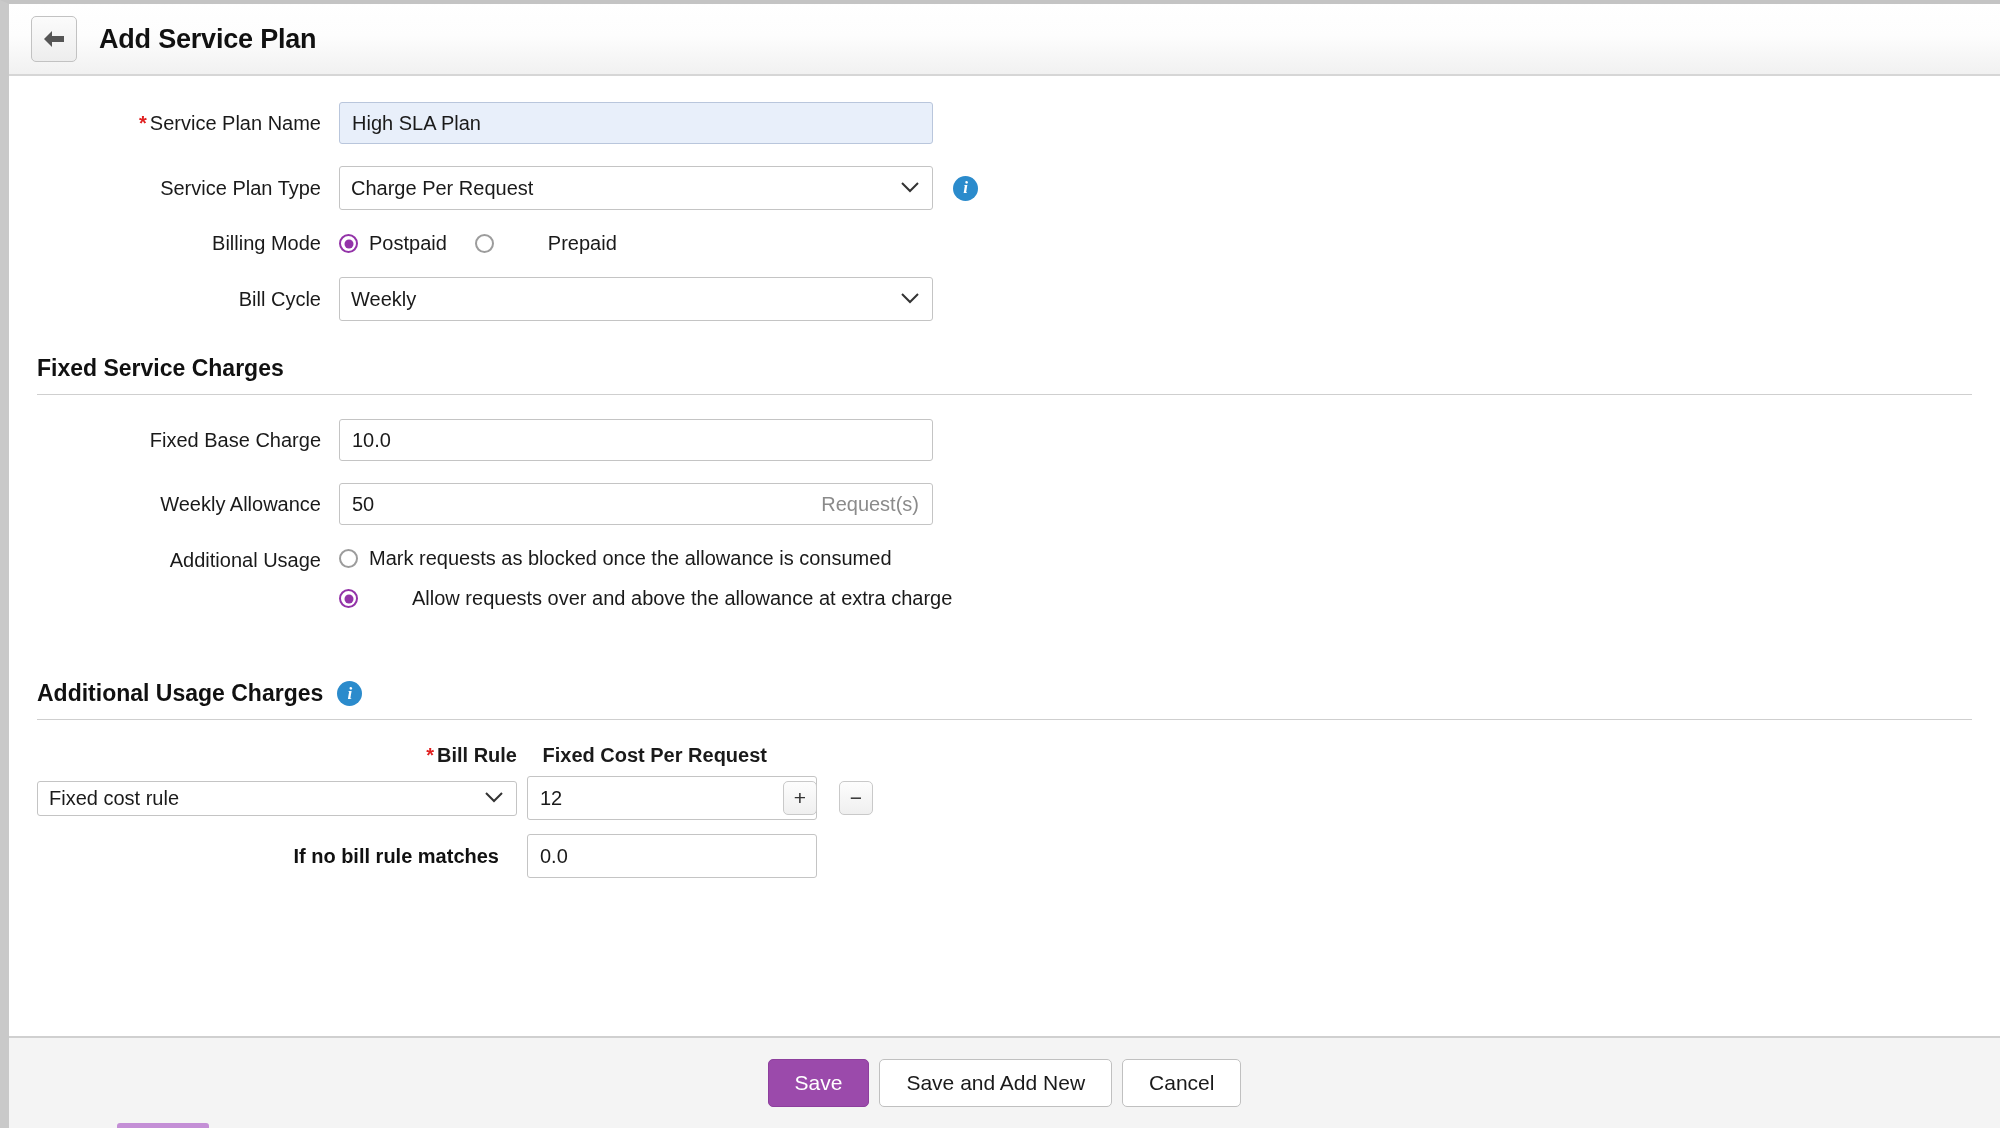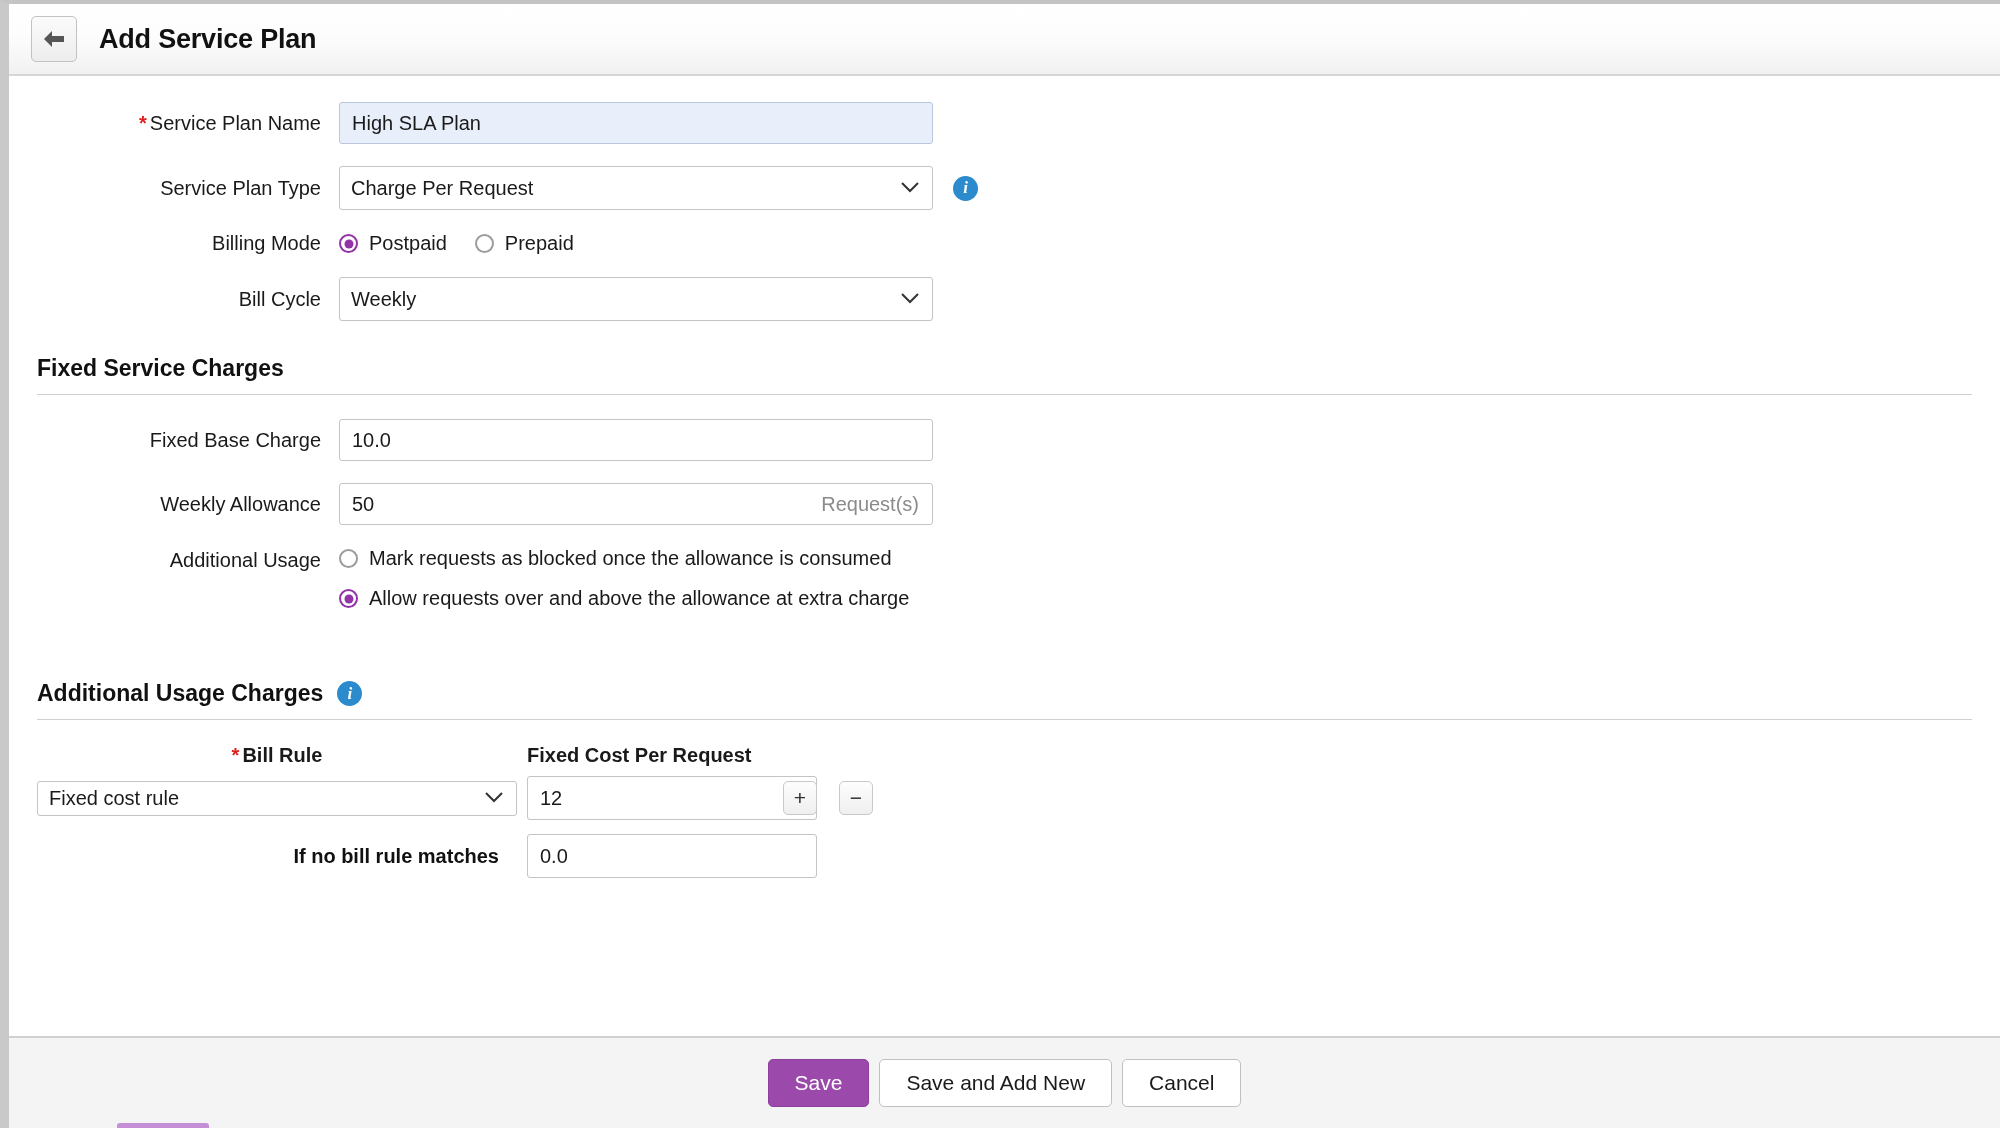--- a/index.html
+++ b/index.html
@@ -139,21 +139,21 @@
 
   
   .radio-group { display: flex; align-items: center; }
   .radio-opt {
     display: flex;
     align-items: center;
     margin-right: 28px;
     cursor: pointer;
     font-size: 20px;
   }
-  .radio-opt:last-child { margin-right: 0; }
+  .radio-opt:last-child { margin-right: 0; gap: 43px; }
   .rdo {
     width: 19px; height: 19px;
     border-radius: 50%;
     border: 2px solid #9c9c9c;
     margin-right: 11px;
     position: relative;
     flex: 0 0 19px;
     background: #fff;
   }
   .rdo.on { border-color: #9333a8; }
@@ -208,29 +208,30 @@
   }
 
   
   .rule-head {
     display: flex;
     align-items: flex-end;
     margin-bottom: 9px;
   }
   .rule-head .h1 {
     width: 480px; flex: 0 0 480px;
-    text-align: center;
+    text-align: right;
     font-size: 20px;
     font-weight: bold;
   }
   .rule-head .h2 {
     width: 250px; flex: 0 0 250px;
     font-size: 20px;
     font-weight: bold;
     padding-left: 10px;
+    text-align: right;
   }
   .rule-row {
     display: flex;
     align-items: center;
     gap: 0;
   }
   .rule-row .cell-rule { width: 480px; flex: 0 0 480px; }
   .rule-row .cell-cost { width: 250px; flex: 0 0 250px; padding-left: 10px; }
   select.sel-rule {
     width: 480px; height: 35px;

